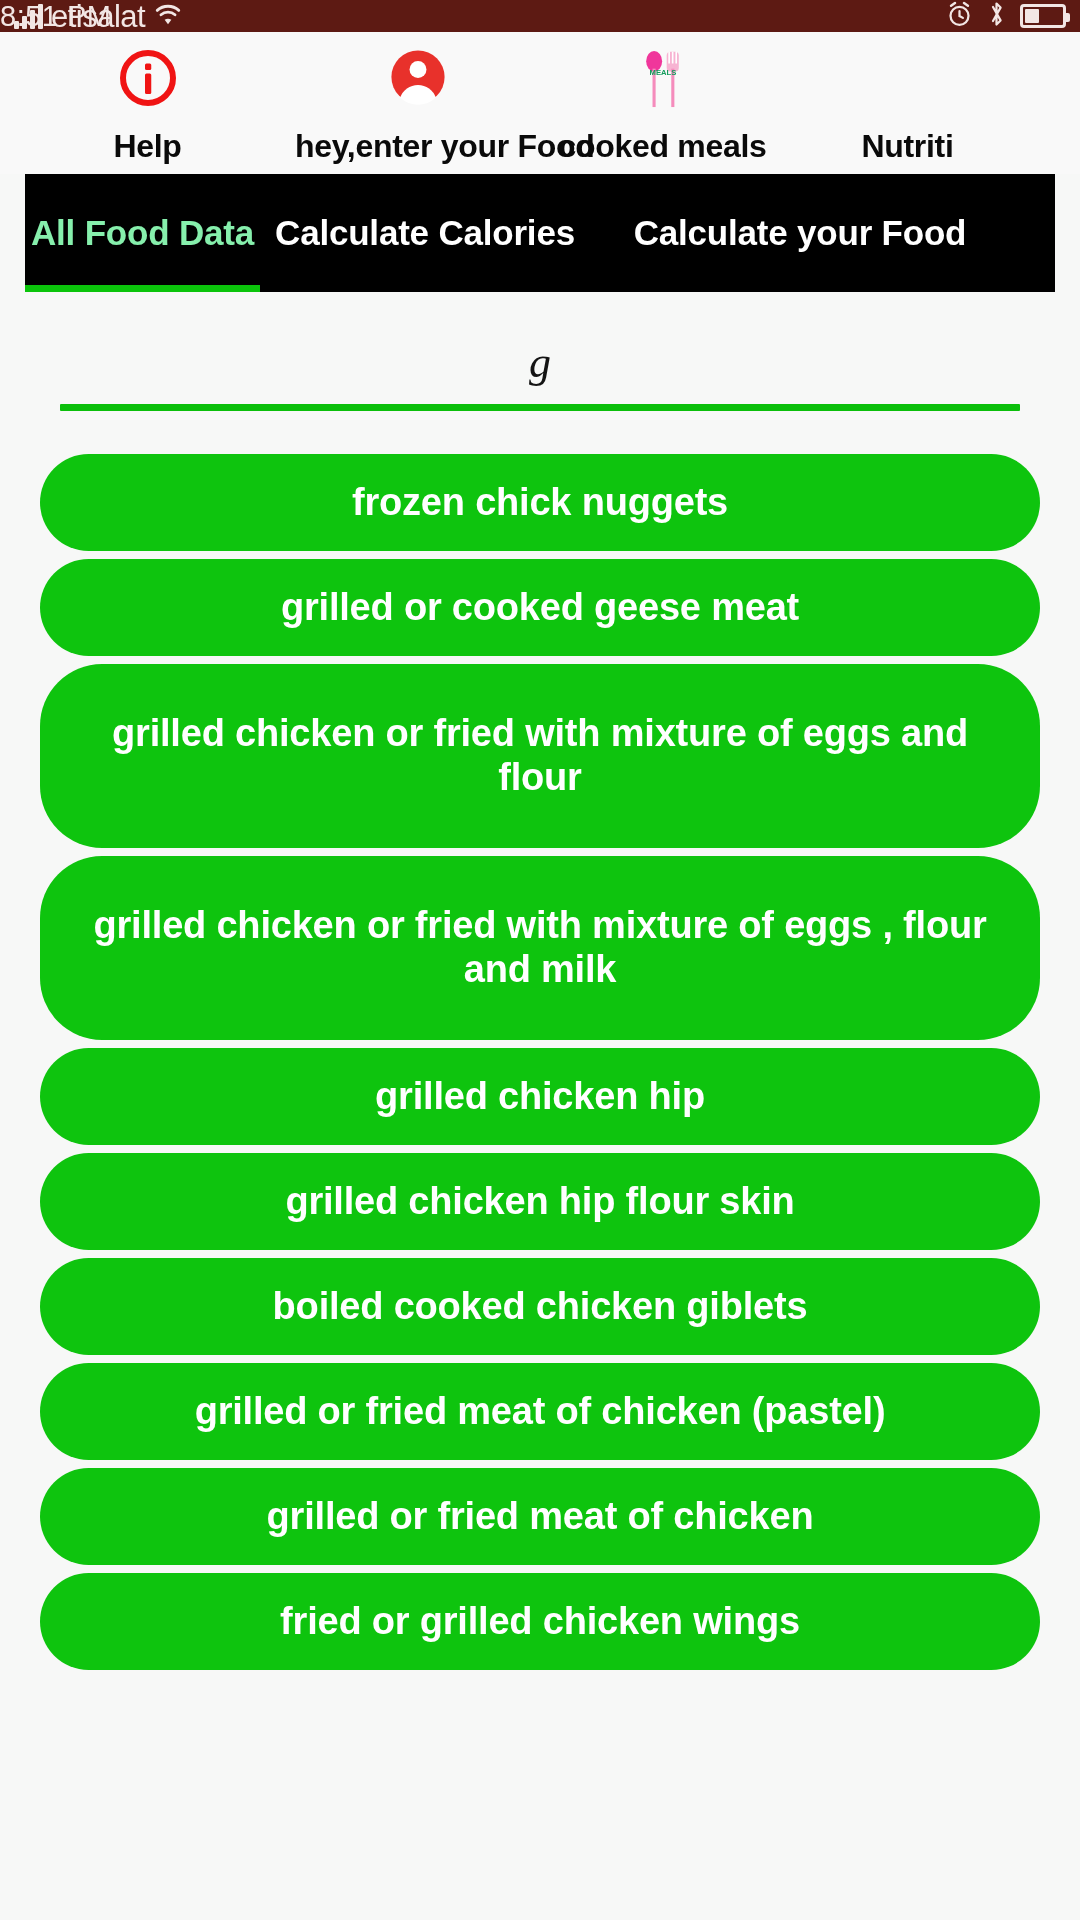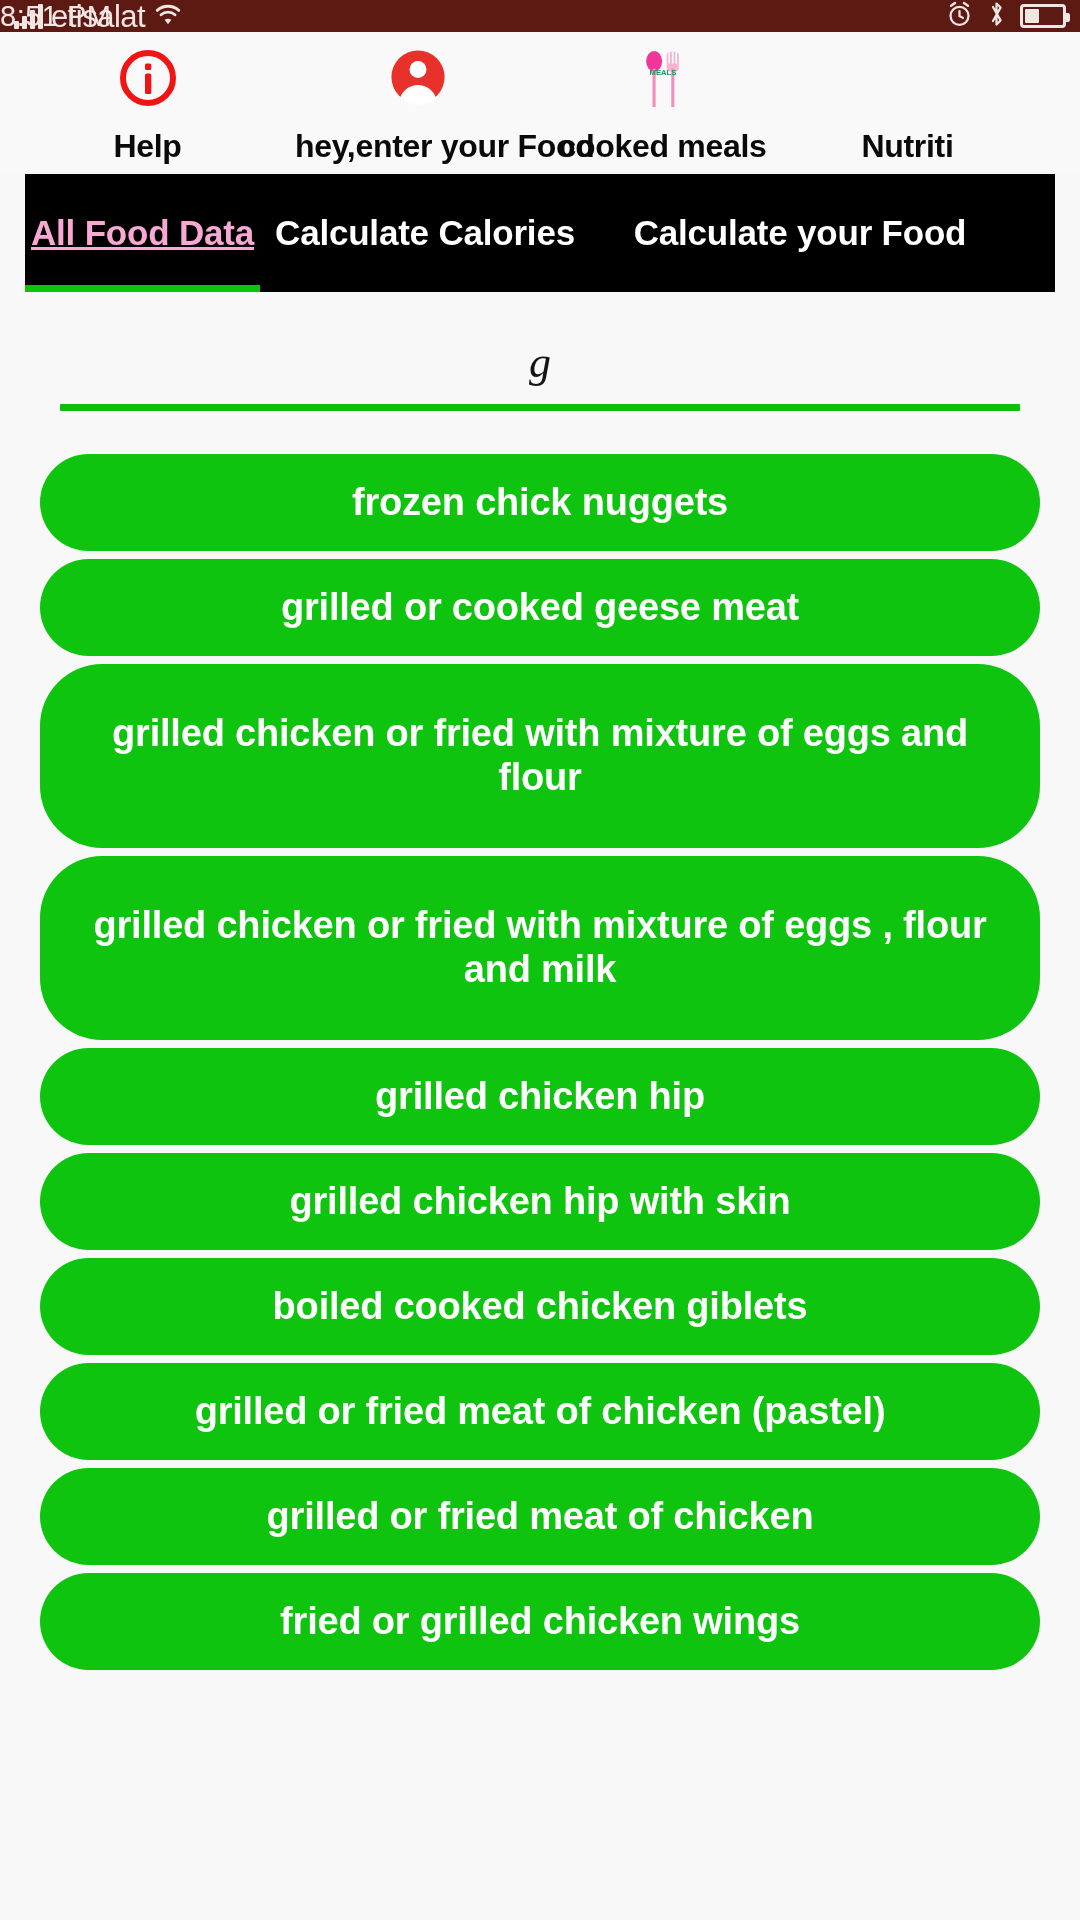--- a/index.html
+++ b/index.html
@@ -161,21 +161,21 @@
     position: relative;
     color: #ffffff;
     font-size: 35px;
     font-weight: bold;
     white-space: nowrap;
     letter-spacing: -0.2px;
   }
   .tab.t0 { width: 235px; }
   .tab.t1 { width: 330px; }
   .tab.t2 { width: 420px; }
-  .tab.active { color: #f9a8d4; text-decoration: underline; }
+  .tab.active { color: #86efac; }
   .tab.active::after {
     content: "";
     position: absolute;
     left: 0; right: 0;
     bottom: 0;
     height: 7px;
     background: #0bc40b;
   }
 
   
@@ -336,18 +336,18 @@
   <div id="search-value" placeholder="">g</div>
   <div id="search-underline"></div>
 </div>
 
 <div id="food-list">
   <div class="food-item h1">frozen chick nuggets</div>
   <div class="food-item h1">grilled or cooked geese meat</div>
   <div class="food-item h2">grilled chicken or fried with mixture of eggs and flour</div>
   <div class="food-item h2">grilled chicken or fried with mixture of eggs , flour and milk</div>
   <div class="food-item h1">grilled chicken hip</div>
-  <div class="food-item h1">grilled chicken hip with skin</div>
+  <div class="food-item h1">grilled chicken hip flour skin</div>
   <div class="food-item h1">boiled cooked chicken giblets</div>
   <div class="food-item h1">grilled or fried meat of chicken (pastel)</div>
   <div class="food-item h1">grilled or fried meat of chicken</div>
   <div class="food-item h1">fried or grilled chicken wings</div>
 </div>
 
 </body></html>

